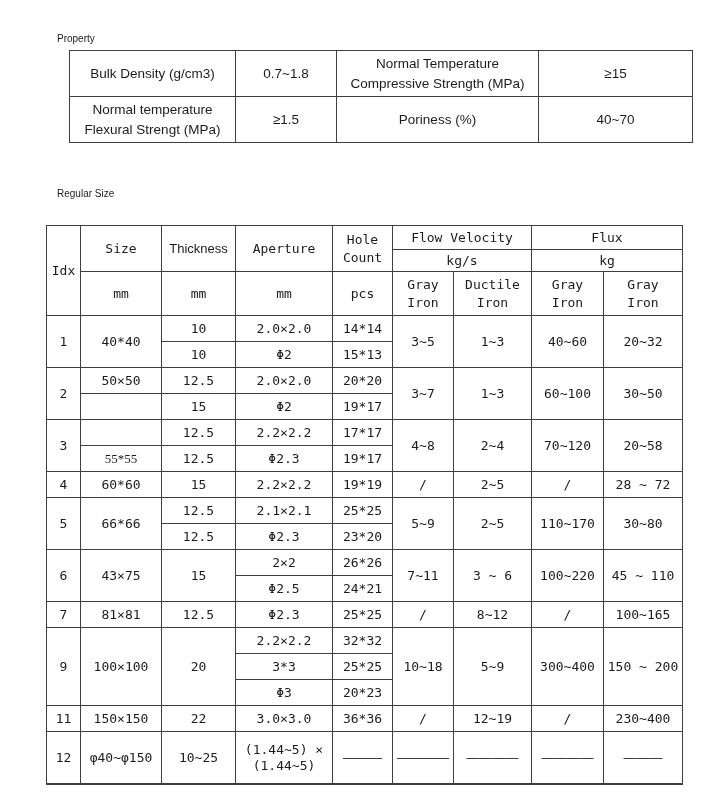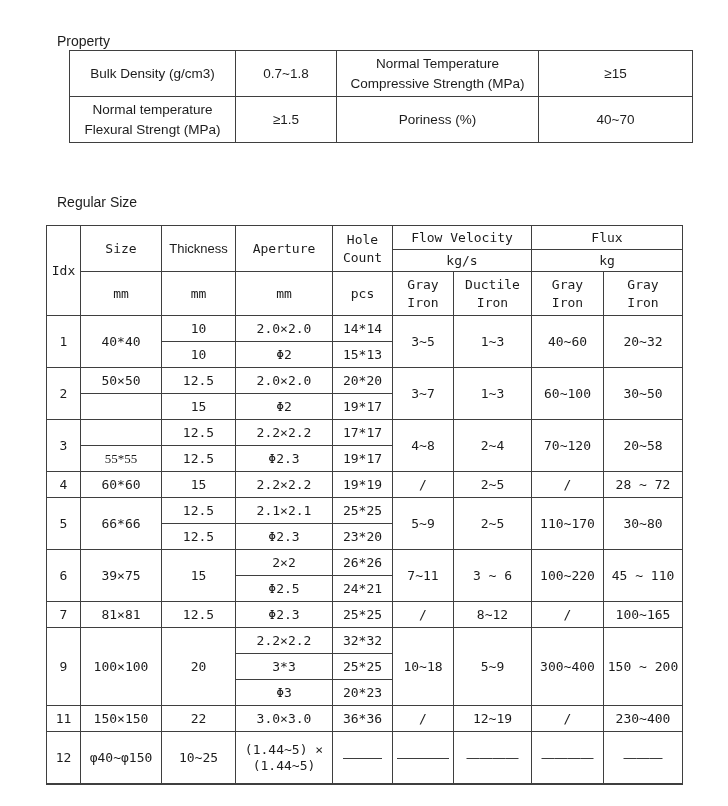--- a/index.html
+++ b/index.html
@@ -1,23 +1,23 @@
 <!DOCTYPE html>
 <html><head>
 <meta charset="utf-8">
 <style>
   html,body { margin:0; padding:0; background:#ffffff; }
   .page {
     position:relative; width:728px; height:806px; background:#ffffff;
     font-family:"Liberation Sans","DejaVu Sans",sans-serif; color:#1c1c1c;
     overflow:hidden;
   }
-  .heading { position:absolute; font-size:14px; color:#1c1c1c; }
+  .heading { position:absolute; font-size:10px; color:#1c1c1c; }
   #prop-heading { left:57px; top:33px; }
-  #reg-heading  { left:57px; top:194px; }
+  #reg-heading  { left:57px; top:188px; }
 
   table { border-collapse:collapse; table-layout:fixed; position:absolute; }
 
   
   .prop { left:48px; top:50px; width:623px;margin-left:21px; }
   .prop td {
     border:1px solid #3f3f3f; text-align:center; vertical-align:middle;
     font-size:13.5px; line-height:20px; height:45px; padding:0 3px;
     white-space:pre-line; overflow:hidden;
   }
@@ -197,21 +197,21 @@
         <td rowspan="2">30~80</td>
       </tr>
       <tr>
         <td>12.5</td>
         <td>Φ2.3</td>
         <td>23*20</td>
       </tr>
 
       <tr>
         <td rowspan="2">6</td>
-        <td rowspan="2">39×75</td>
+        <td rowspan="2">43×75</td>
         <td rowspan="2">15</td>
         <td>2×2</td>
         <td>26*26</td>
         <td rowspan="2">7~11</td>
         <td rowspan="2">3 ~ 6</td>
         <td rowspan="2">100~220</td>
         <td rowspan="2">45 ~ 110</td>
       </tr>
       <tr>
         <td>Φ2.5</td>

